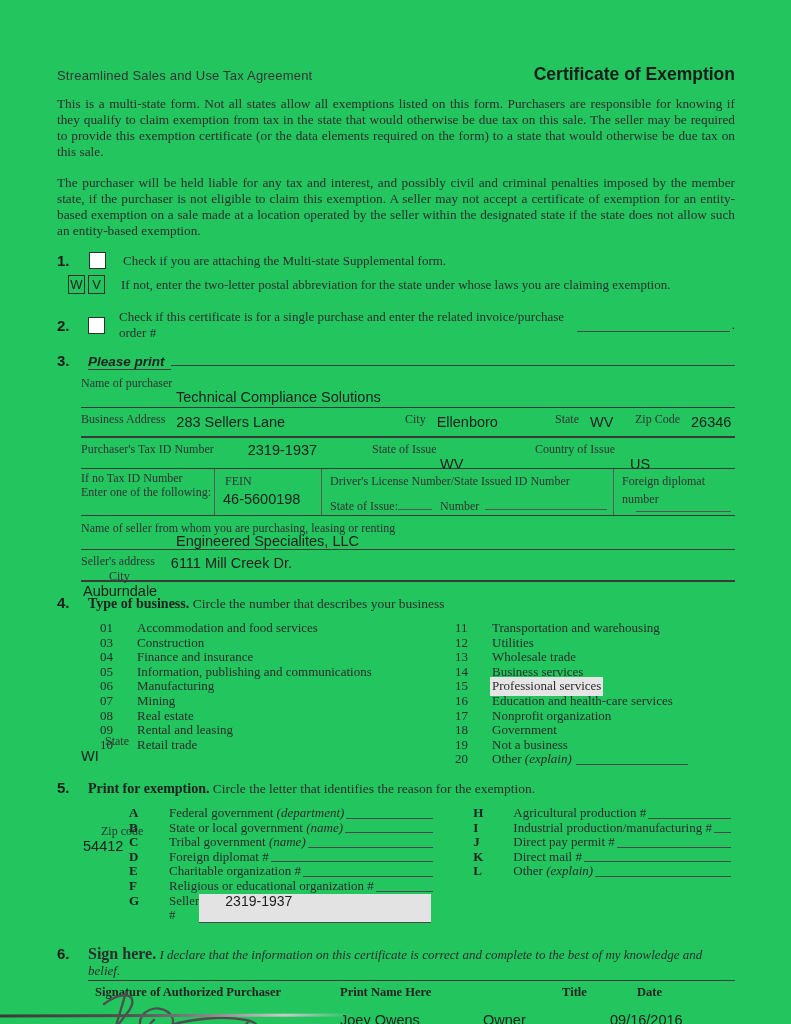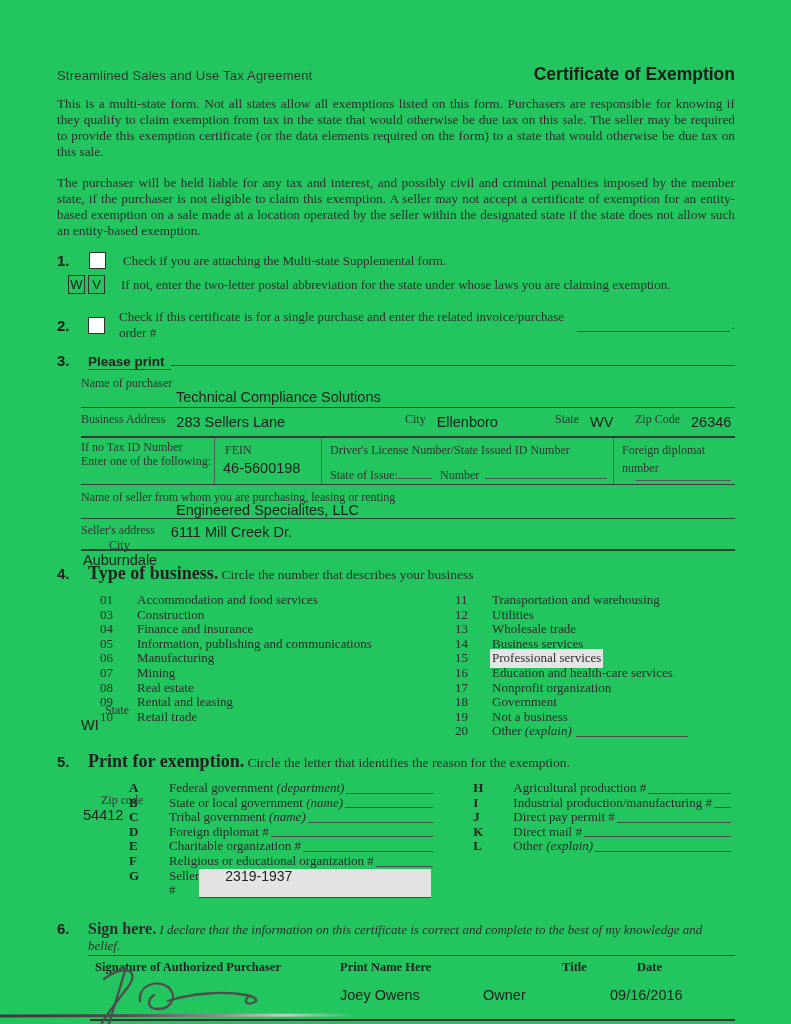--- a/index.html
+++ b/index.html
@@ -32,21 +32,21 @@
   .row1b .txt{margin-left:13px;}
 
   .s2{margin-top:15px;display:flex;align-items:center;}
   .s2 .cb{margin-right:14px;}
   .ul-invoice{display:inline-block;width:163px;border-bottom:1px solid #4a4a4a;height:13px;margin:0 2px;}
 
   
   .s3{margin-top:10px;}
   .s3head{display:flex;align-items:baseline;}
   .s3title{font-family:"Liberation Sans",sans-serif;font-weight:700;font-size:13.5px;color:#242424;
-           border-bottom:1px solid #3d3d3d;padding-right:6px;}
+           border-bottom:1px solid #3d3d3d;padding-right:6px;font-style:italic;}
   .s3rule{flex:1;border-bottom:1px solid #3d3d3d;height:14px;}
   .s3tbl{margin-left:24px;width:654px;margin-top:1px;}
   .flabel{font-size:12px;color:#333;}
   .fval{font-family:"Liberation Sans",sans-serif;font-size:14.5px;color:#222;}
   .rowA{border-bottom:1.5px solid #3a3a3a;padding-top:2px;height:34px;}
   .rowA .fval{display:block;margin-left:95px;margin-top:-2px;}
   .rowB,.rowC,.rowF{display:flex;border-bottom:1.5px solid #3a3a3a;}
   .rowB{border-bottom-width:2.5px;height:27px;padding-top:1px;}
   .rowB .c1{flex:1;} .rowB .c2{flex:0 0 150px;} .rowB .c3{flex:0 0 80px;} .rowB .c4{flex:0 0 100px;}
   .inval{position:relative;top:4px;margin-left:7px;}
@@ -72,21 +72,21 @@
   .rowF .c1{flex:1;} .rowF .c2{flex:0 0 165px;} .rowF .c3{flex:0 0 90px;} .rowF .c4{flex:0 0 110px;}
   .rowF .c1 .inval{top:3px;margin-left:12px;}
   .lbl-top{display:block;font-size:12px;color:#333;}
   .rowF .c2 .lbl-top{margin-left:28px;} .rowF .c3 .lbl-top{margin-left:24px;} .rowF .c4 .lbl-top{margin-left:20px;}
   .rowF .valunder{margin-top:-1px;}
   .rowF .c2 .valunder{margin-left:2px;} .rowF .c3 .valunder{margin-left:0;} .rowF .c4 .valunder{margin-left:2px;}
 
   
   .s4,.s5{margin-top:12px;}
   .lhead{display:flex;align-items:baseline;font-size:13.5px;}
-  .lhead b{font-size:18px;color:#222;}
+  .lhead b{font-size:14px;color:#222;}
   .s4list{display:flex;margin-top:9px;margin-left:43px;}
   .s4colL{flex:0 0 355px;} .s4colR{flex:1;}
   .s4row{display:flex;line-height:14.6px;font-size:13px;color:#2c2c2c;}
   .s4code{flex:0 0 37px;}
   .hlwrap{display:inline;} .hlwrap.on{background:#e5e5e5;box-shadow:0 0 0 2px #e5e5e5;}
   .ul-fill{flex:1;max-width:112px;margin:0 0 2px 4px;border-bottom:1px solid transparent;}
   .ul-fill.on{border-bottom-color:#4a4a4a;}
   .s5list{display:flex;margin-top:9px;margin-left:72px;}
   .s5colL{flex:0 0 296px;margin-right:12px;} .s5colR{flex:1;}
   .s5row{display:flex;line-height:14.6px;font-size:13px;color:#2c2c2c;}
@@ -175,20 +175,34 @@
           <span class="c3">
             <span class="flabel">State</span>
             <span class="fval inval">WV</span>
           </span>
           <span class="c4">
             <span class="flabel">Zip Code</span>
             <span class="fval inval">26346</span>
           </span>
         </div>
 
+        <div class="rowC">
+          <span class="c1">
+            <span class="flabel">Purchaser's Tax ID Number</span>
+            <span class="fval inval">2319-1937</span>
+          </span>
+          <span class="c2">
+            <span class="flabel">State of Issue</span>
+            <span class="valunder">WV</span>
+          </span>
+          <span class="c3">
+            <span class="flabel">Country of Issue</span>
+            <span class="valunder">US</span>
+          </span>
+        </div>
 
         <div class="rowD">
           <span class="d1">
             <span class="flabel">If no Tax ID Number</span>
             <span class="flabel">Enter one of the following:</span>
           </span>
           <span class="d2">
             <span class="flabel">FEIN</span>
             <span class="valunder">46-5600198</span>
           </span>

